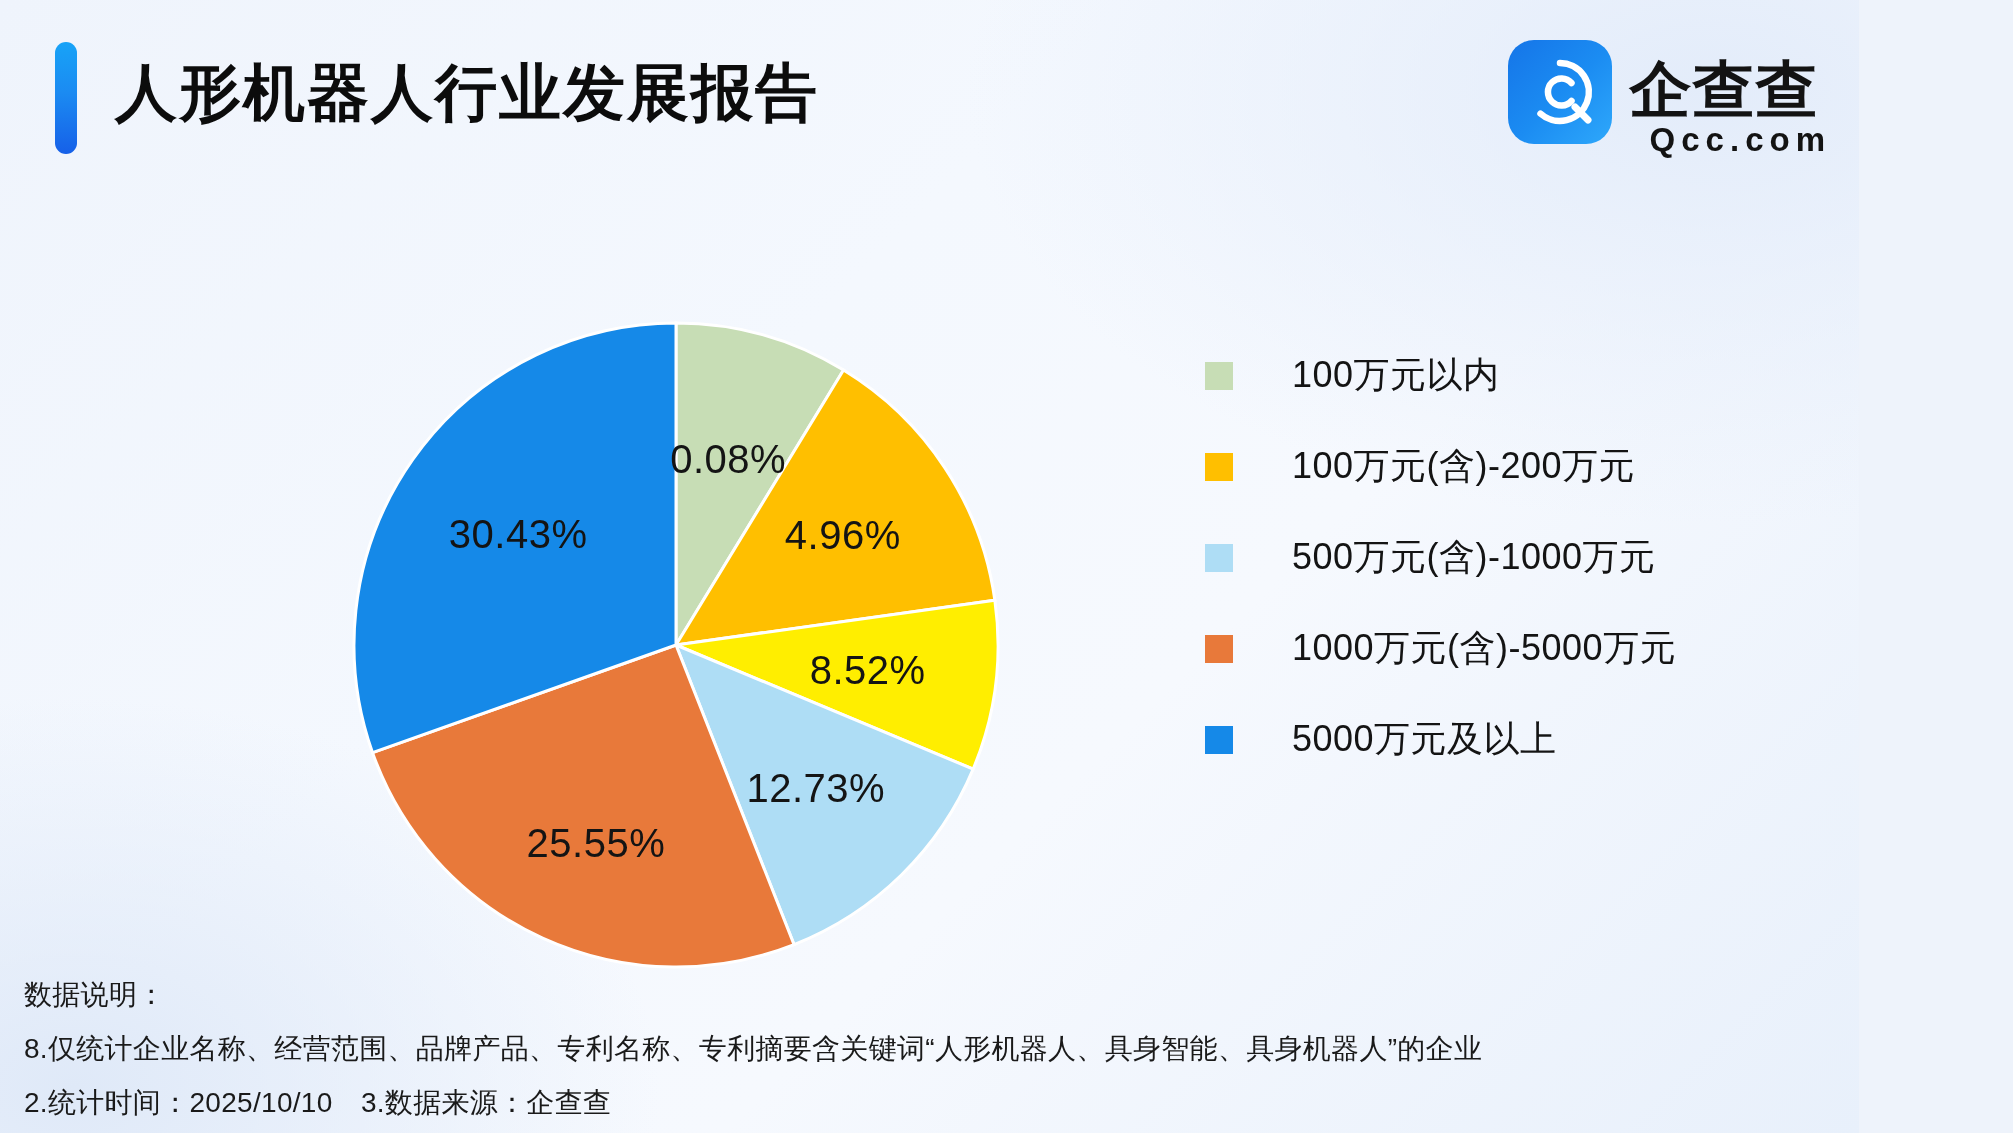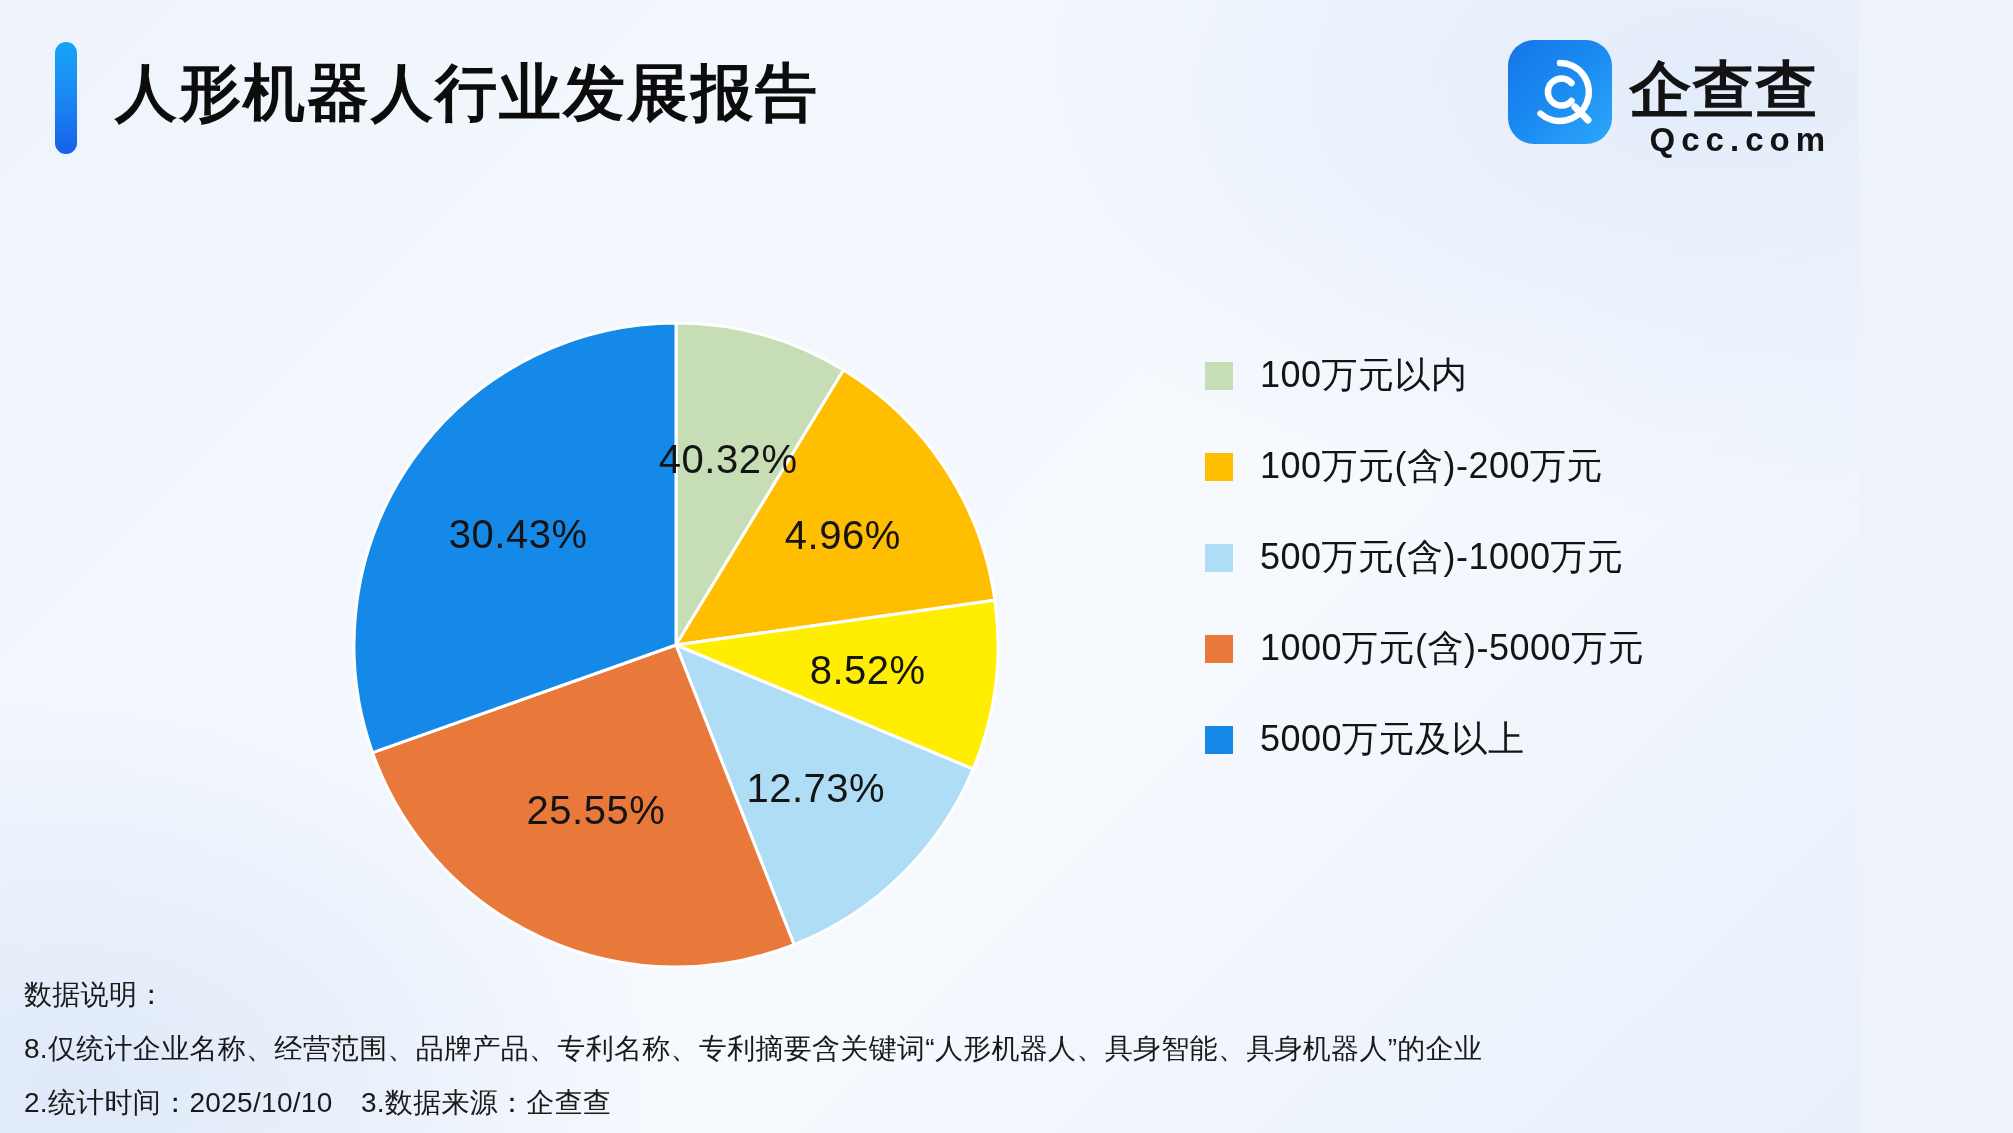--- a/index.html
+++ b/index.html
@@ -119,20 +119,21 @@
   #legend {
     position: absolute;
     left: 1205px;
     top: 330px;
     width: 560px;
   }
   .legend-item {
     display: flex;
     align-items: center;
     height: 91px;
+    gap: 32px;
   }
   .legend-swatch {
     width: 28px;
     height: 28px;
     flex: none;
   }
   .legend-label {
     margin-left: 27px;
     font-size: 36px;
     color: #141414;
@@ -182,25 +183,25 @@
       <g id="pie-slices">
           <path d="M 325 325 L 325 3 A 322 322 0 0 1 492.5389404390231 50.01872166169301 Z" fill="#c7ddb5" stroke="#ffffff" stroke-width="3"></path>
           <path d="M 325 325 L 492.5389404390231 50.01872166169301 A 322 322 0 0 1 643.8661617190273 280.18514854900116 Z" fill="#ffbf00" stroke="#ffffff" stroke-width="3"></path>
           <path d="M 325 325 L 643.8661617190273 280.18514854900116 A 322 322 0 0 1 622.1250314328817 449.099620047803 Z" fill="#ffee00" stroke="#ffffff" stroke-width="3"></path>
           <path d="M 325 325 L 622.1250314328817 449.099620047803 A 322 322 0 0 1 443.054436734495 624.5782868755697 Z" fill="#aeddf5" stroke="#ffffff" stroke-width="3"></path>
           <path d="M 325 325 L 443.054436734495 624.5782868755697 A 322 322 0 0 1 21.539001467184505 432.6820429294809 Z" fill="#e8793a" stroke="#ffffff" stroke-width="3"></path>
           <path d="M 325 325 L 21.539001467184505 432.6820429294809 A 322 322 0 0 1 325.0000000000002 3 Z" fill="#1589e8" stroke="#ffffff" stroke-width="3"></path>
         </g>
     </svg>
     <div id="pie-labels">
-        <div class="slice-label" style="left: 377.203px; top: 138.986px;">40.32%</div>
+        <div class="slice-label" style="left: 377.203px; top: 138.986px;">0.08%</div>
         <div class="slice-label" style="left: 491.815px; top: 215.324px;">4.96%</div>
         <div class="slice-label" style="left: 516.619px; top: 349.663px;">8.52%</div>
         <div class="slice-label" style="left: 464.729px; top: 467.59px;">12.73%</div>
-        <div class="slice-label" style="left: 244.95px; top: 490px;">25.55%</div>
+        <div class="slice-label" style="left: 244.95px; top: 523px;">25.55%</div>
         <div class="slice-label" style="left: 167.189px; top: 213.547px;">30.43%</div>
       </div>
   </div>
 
   <div id="legend">
       <div class="legend-item">
         <span class="legend-swatch" style="background: rgb(199, 221, 181);"></span>
         <span class="legend-label">100万元以内</span>
       </div>
       <div class="legend-item">

